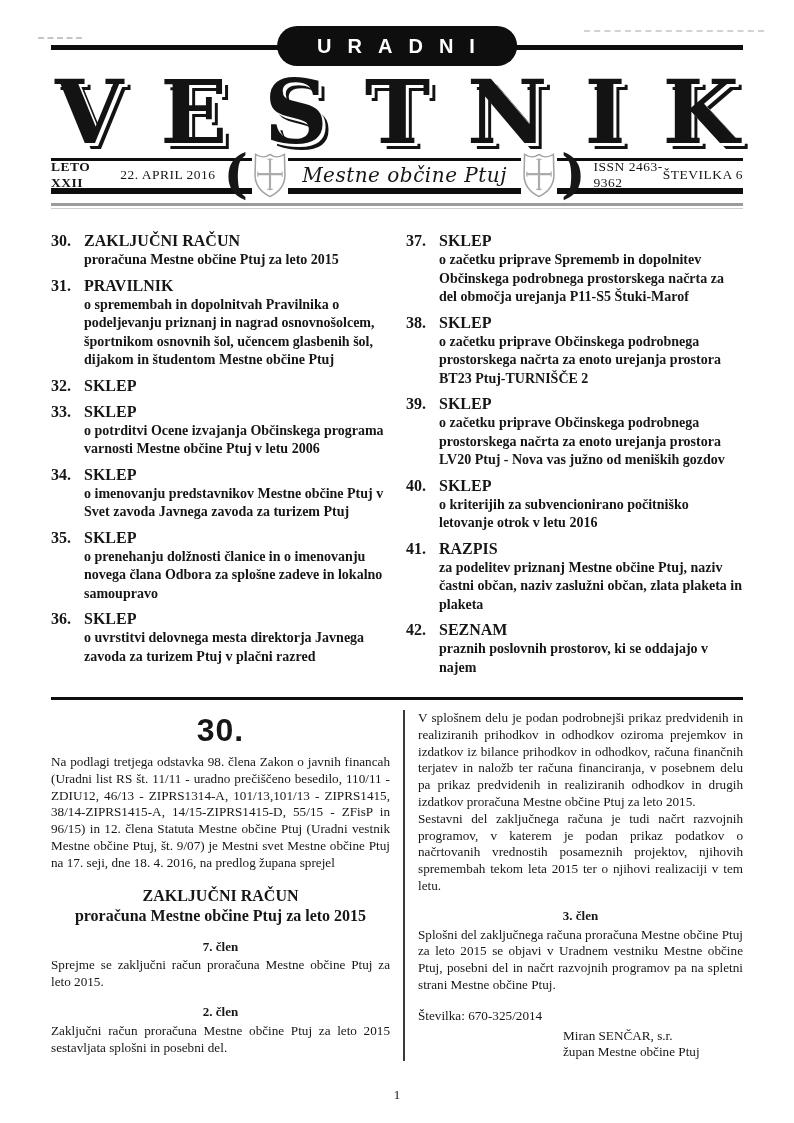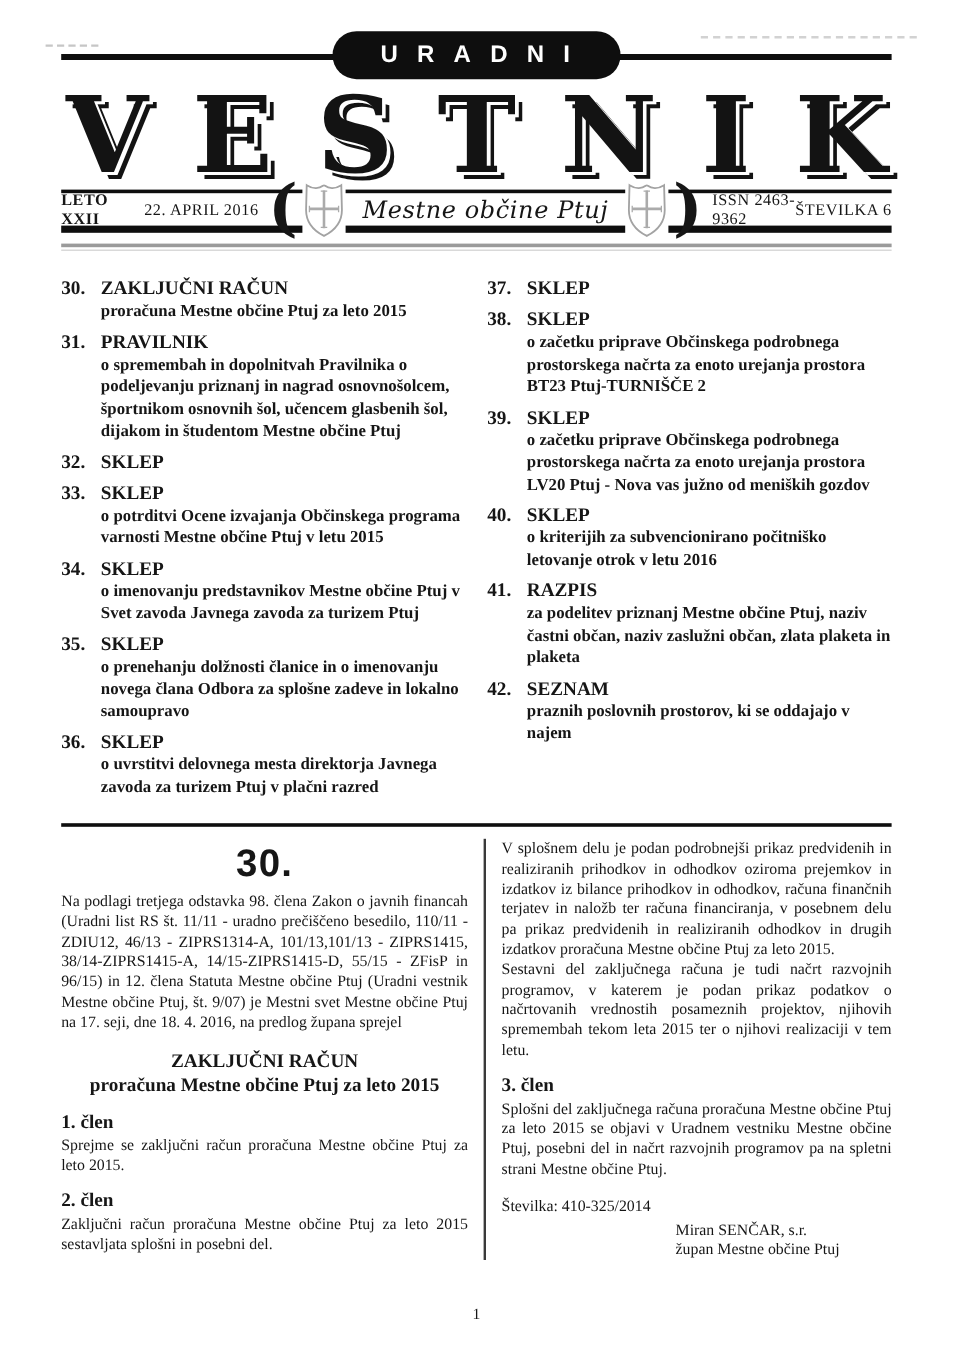--- a/index.html
+++ b/index.html
@@ -79,21 +79,21 @@
 
   .article-number {
     text-align: center; font-family: "Liberation Sans", sans-serif;
     font-weight: bold; font-size: 32px; line-height: 36px;
     letter-spacing: 1px; margin: 2px 0 6px;
   }
   .article-title, .article-subtitle {
     text-align: center; font-weight: bold; font-size: 16px; line-height: 20px;
   }
   .article-title { margin-top: 14px; }
-  .section-head { font-weight: bold; font-size: 16px; margin-top: 13px; margin-bottom: 2px; }
+  .section-head { text-align: center; font-weight: bold; font-size: 13px; margin-top: 13px; margin-bottom: 2px; }
   .ref-block { margin-top: 14px; }
   .signature { margin-top: 3px; padding-left: 145px; text-align: left; }
 
   .page-number { position: absolute; bottom: 20px; left: 0; right: 0; text-align: center; font-size: 13px; }
 </style>
 </head>
 <body>
 
 <div class="page">
 
@@ -160,21 +160,21 @@
         <span class="toc-num">32.</span>
         <span class="toc-title">SKLEP</span>
       </div>
     </div>
 
     <div class="toc-item">
       <div class="toc-head">
         <span class="toc-num">33.</span>
         <span class="toc-title">SKLEP</span>
       </div>
-      <div class="toc-desc">o potrditvi Ocene izvajanja Občinskega programa varnosti Mestne občine Ptuj v letu 2015</div>
+      <div class="toc-desc">o potrditvi Ocene izvajanja Občinskega programa varnosti Mestne občine Ptuj v letu 2006</div>
     </div>
 
     <div class="toc-item">
       <div class="toc-head">
         <span class="toc-num">34.</span>
         <span class="toc-title">SKLEP</span>
       </div>
       <div class="toc-desc">o imenovanju predstavnikov Mestne občine Ptuj v Svet zavoda Javnega zavoda za turizem Ptuj</div>
     </div>
 
@@ -193,20 +193,21 @@
       </div>
       <div class="toc-desc">o uvrstitvi delovnega mesta direktorja Javnega zavoda za turizem Ptuj v plačni razred</div>
     </div>
   </div>
     <div class="toc-col" id="toc-right">
     <div class="toc-item">
       <div class="toc-head">
         <span class="toc-num">37.</span>
         <span class="toc-title">SKLEP</span>
       </div>
+      <div class="toc-desc">o začetku priprave Sprememb in dopolnitev Občinskega podrobnega prostorskega načrta za del območja urejanja P11-S5 Štuki-Marof</div>
     </div>
 
     <div class="toc-item">
       <div class="toc-head">
         <span class="toc-num">38.</span>
         <span class="toc-title">SKLEP</span>
       </div>
       <div class="toc-desc">o začetku priprave Občinskega podrobnega prostorskega načrta za enoto urejanja prostora BT23 Ptuj-TURNIŠČE 2</div>
     </div>
 
@@ -245,35 +246,35 @@
   </section>
 
   <hr class="body-rule">
 
   <section class="body-cols">
     <div class="col col-left">
       <div class="article-number">30.</div>
       <p>Na podlagi tretjega odstavka 98. člena Zakon o javnih financah (Uradni list RS št. 11/11 - uradno prečiščeno besedilo, 110/11 - ZDIU12, 46/13 - ZIPRS1314-A, 101/13,101/13 - ZIPRS1415, 38/14-ZIPRS1415-A, 14/15-ZIPRS1415-D, 55/15 - ZFisP in 96/15) in 12. člena Statuta Mestne občine Ptuj (Uradni vestnik Mestne občine Ptuj, št. 9/07) je Mestni svet Mestne občine Ptuj na 17. seji, dne 18. 4. 2016, na predlog župana sprejel</p>
       <div class="article-title">ZAKLJUČNI RAČUN</div>
       <div class="article-subtitle">proračuna Mestne občine Ptuj za leto 2015</div>
-      <div class="section-head">1. člen</div>
+      <div class="section-head">7. člen</div>
       <p>Sprejme se zaključni račun proračuna Mestne občine Ptuj za leto 2015.</p>
       <div class="section-head">2. člen</div>
       <p>Zaključni račun proračuna Mestne občine Ptuj za leto 2015 sestavljata splošni in posebni del.</p>
     </div>
 
     <div class="col-divider"></div>
 
     <div class="col col-right">
       <p>V splošnem delu je podan podrobnejši prikaz predvidenih in realiziranih prihodkov in odhodkov oziroma prejemkov in izdatkov iz bilance prihodkov in odhodkov, računa finančnih terjatev in naložb ter računa financiranja, v posebnem delu pa prikaz predvidenih in realiziranih odhodkov in drugih izdatkov proračuna Mestne občine Ptuj za leto 2015.</p>
       <p>Sestavni del zaključnega računa je tudi načrt razvojnih programov, v katerem je podan prikaz podatkov o načrtovanih vrednostih posameznih projektov, njihovih spremembah tekom leta 2015 ter o njihovi realizaciji v tem letu.</p>
       <div class="section-head">3. člen</div>
       <p>Splošni del zaključnega računa proračuna Mestne občine Ptuj za leto 2015 se objavi v Uradnem vestniku Mestne občine Ptuj, posebni del in načrt razvojnih programov pa na spletni strani Mestne občine Ptuj.</p>
       <div class="ref-block">
-        <div>Številka: 410-325/2014</div>
+        <div>Številka: 670-325/2014</div>
       </div>
       <div class="signature">
         <div>Miran SENČAR, s.r.</div>
         <div>župan Mestne občine Ptuj</div>
       </div>
     </div>
   </section>
 
   <div class="page-number">1</div>
 </div>

